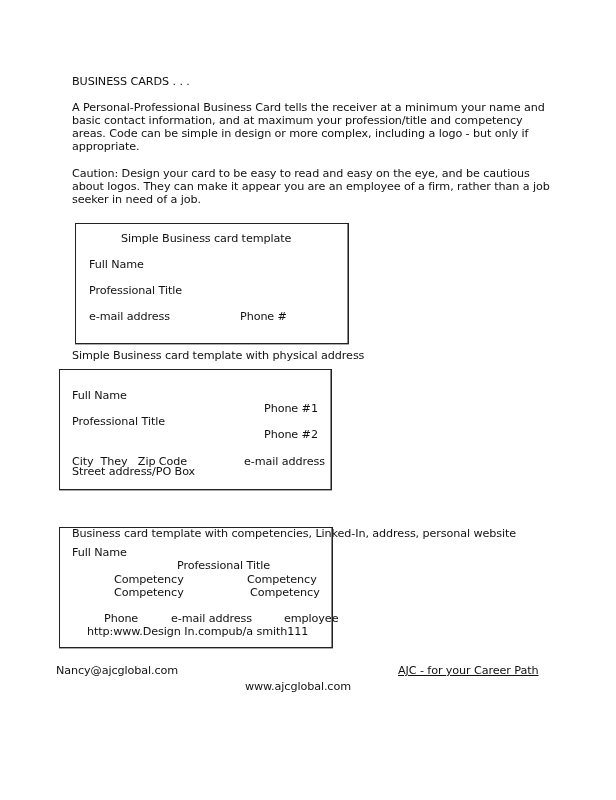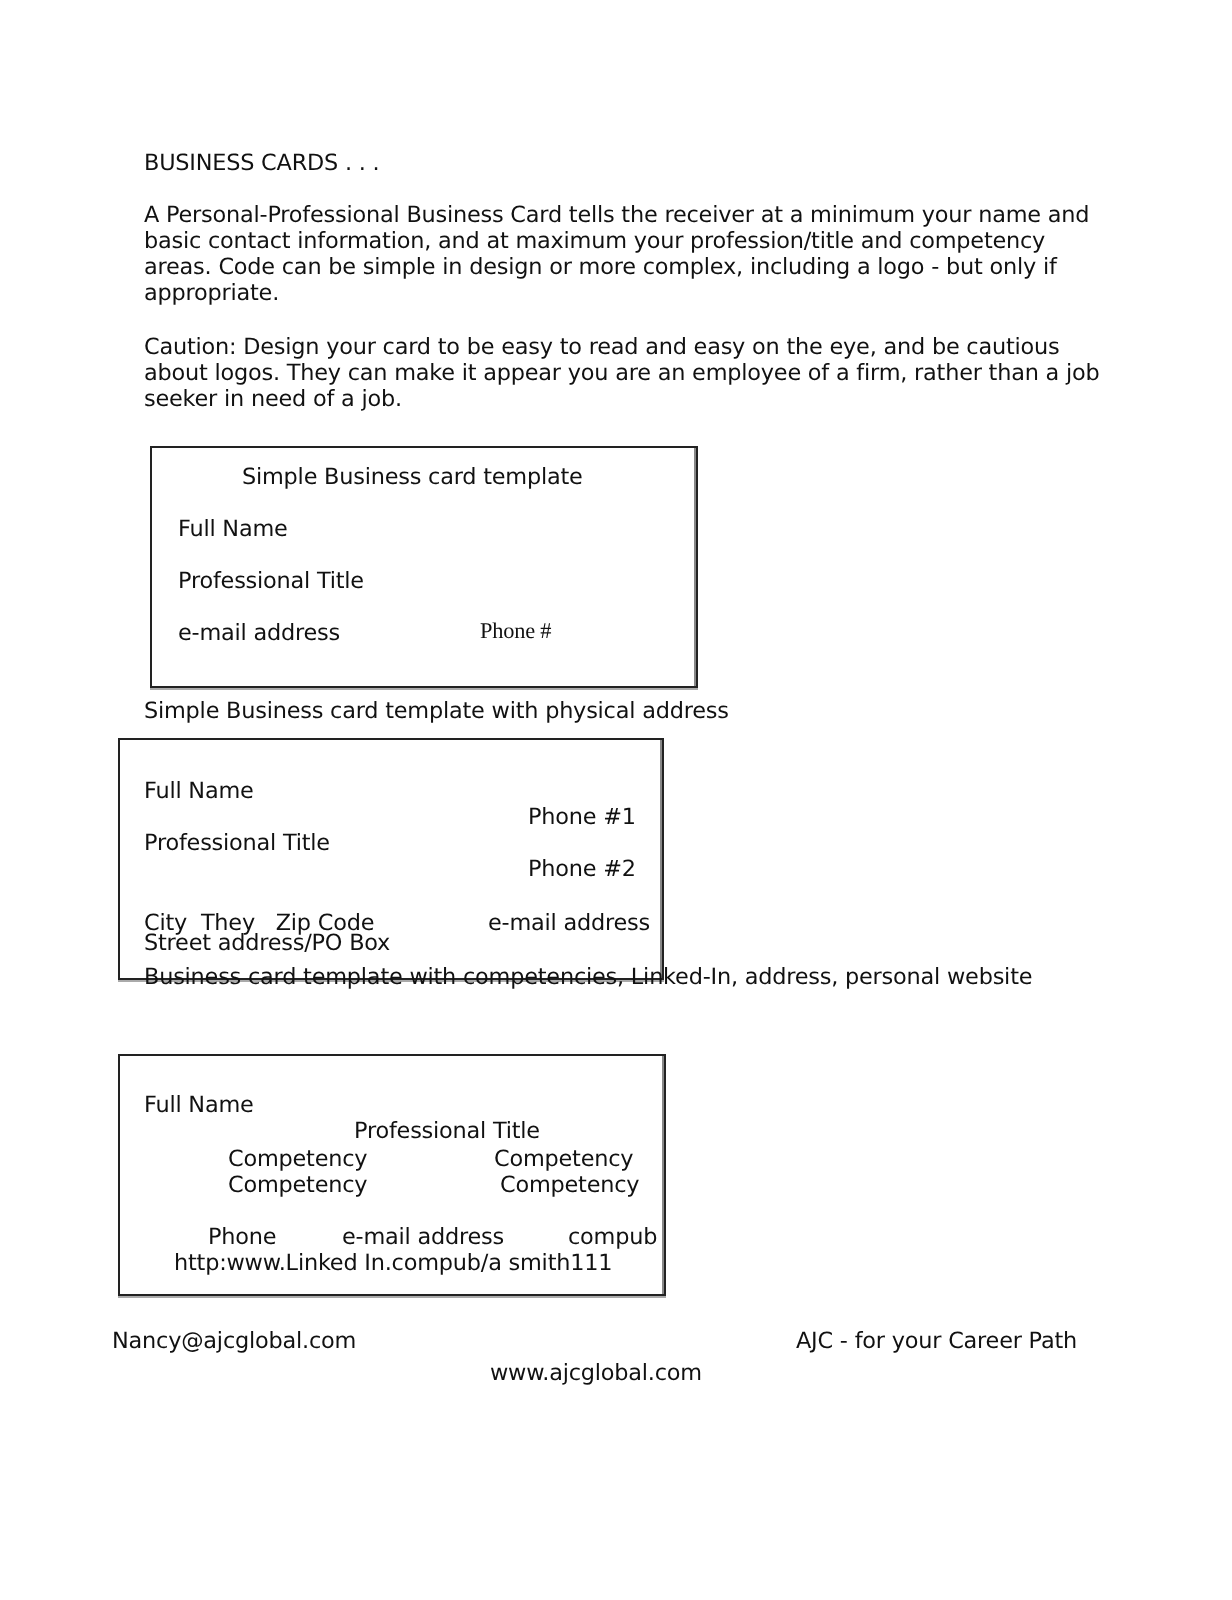--- a/index.html
+++ b/index.html
@@ -33,42 +33,42 @@
 
 <div class="para" style="top:101px;">A Personal-Professional Business Card tells the receiver at a minimum your name and basic contact information, and at maximum your profession/title and competency areas.  Code can be simple in design or more complex, including a logo - but only if appropriate.</div>
 
 <div class="para" style="top:167px;">Caution:  Design your card to be easy to read and easy on the eye, and be cautious about logos.  They can make it appear you are an employee of a firm, rather than a job seeker in need of a job.</div>
 
 <div class="box" style="left:75px; top:223px; width:274px; height:121px;"></div>
 <div class="abs" style="left:121px; top:232px;">Simple Business card template</div>
 <div class="abs" style="left:89px; top:258px;">Full Name</div>
 <div class="abs" style="left:89px; top:284px;">Professional Title</div>
 <div class="abs" style="left:89px; top:310px;">e-mail address</div>
-<div class="abs" style="left:240px; top:310px;font-family:Liberation Serif, serif;">Phone #</div>
+<div class="abs" style="left:240px; top:310px;">Phone #</div>
 
 <div class="abs" style="left:72px; top:349px;">Simple Business card template with physical address</div>
 
 <div class="box" style="left:59px; top:369px; width:273px; height:121px;"></div>
 <div class="abs" style="left:72px; top:389px;">Full Name</div>
 <div class="abs" style="left:264px; top:402px;">Phone #1</div>
 <div class="abs" style="left:72px; top:415px;">Professional Title</div>
 <div class="abs" style="left:264px; top:428px;">Phone #2</div>
 <div class="abs" style="left:72px; top:441px;margin-top:24px;">Street address/PO Box</div>
 <div class="abs" style="left:72px; top:455px; white-space:pre;">City  They   Zip Code</div>
 <div class="abs" style="left:244px; top:455px;">e-mail address</div>
 
-<div class="abs" style="left:72px; top:482px;">Business card template with competencies, Linked-In, address, personal website</div>
+<div class="abs" style="left:72px; top:527px;">Business card template with competencies, Linked-In, address, personal website</div>
 
 <div class="box" style="left:59px; top:527px; width:274px; height:121px;"></div>
 <div class="abs" style="left:72px; top:546px;">Full Name</div>
 <div class="abs" style="left:177px; top:559px;">Professional Title</div>
 <div class="abs" style="left:114px; top:573px;">Competency</div>
 <div class="abs" style="left:247px; top:573px;">Competency</div>
 <div class="abs" style="left:114px; top:586px;">Competency</div>
 <div class="abs" style="left:250px; top:586px;">Competency</div>
 <div class="abs" style="left:104px; top:612px;">Phone</div>
 <div class="abs" style="left:171px; top:612px;">e-mail address</div>
-<div class="abs" style="left:284px; top:612px;">compub</div>
-<div class="abs" style="left:87px; top:625px;">http:www.Linked In.compub/a smith111</div>
+<div class="abs" style="left:284px; top:612px;">employee</div>
+<div class="abs" style="left:87px; top:625px;">http:www.Design In.compub/a smith111</div>
 
 <div class="abs" style="left:56px; top:664px;">Nancy@ajcglobal.com</div>
 <div class="abs" style="left:245px; top:632px;margin-top:48px;">www.ajcglobal.com</div>
-<div class="abs" style="left:398px; top:664px;">AJC - for your Career Path</div>
+<div class="abs" style="left:398px; top:664px;text-decoration:underline;">AJC - for your Career Path</div>
 
 </body></html>

